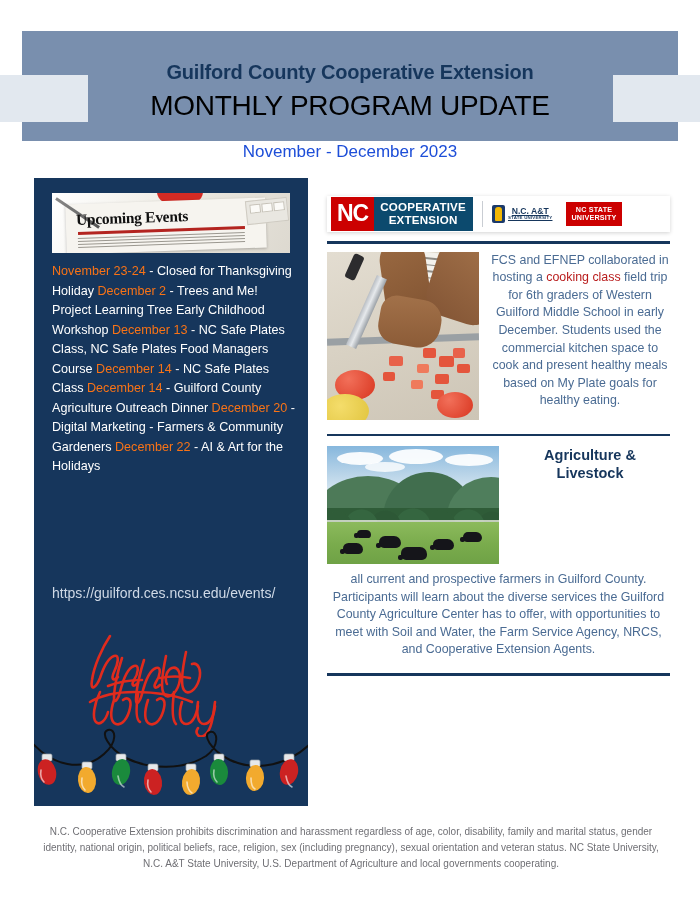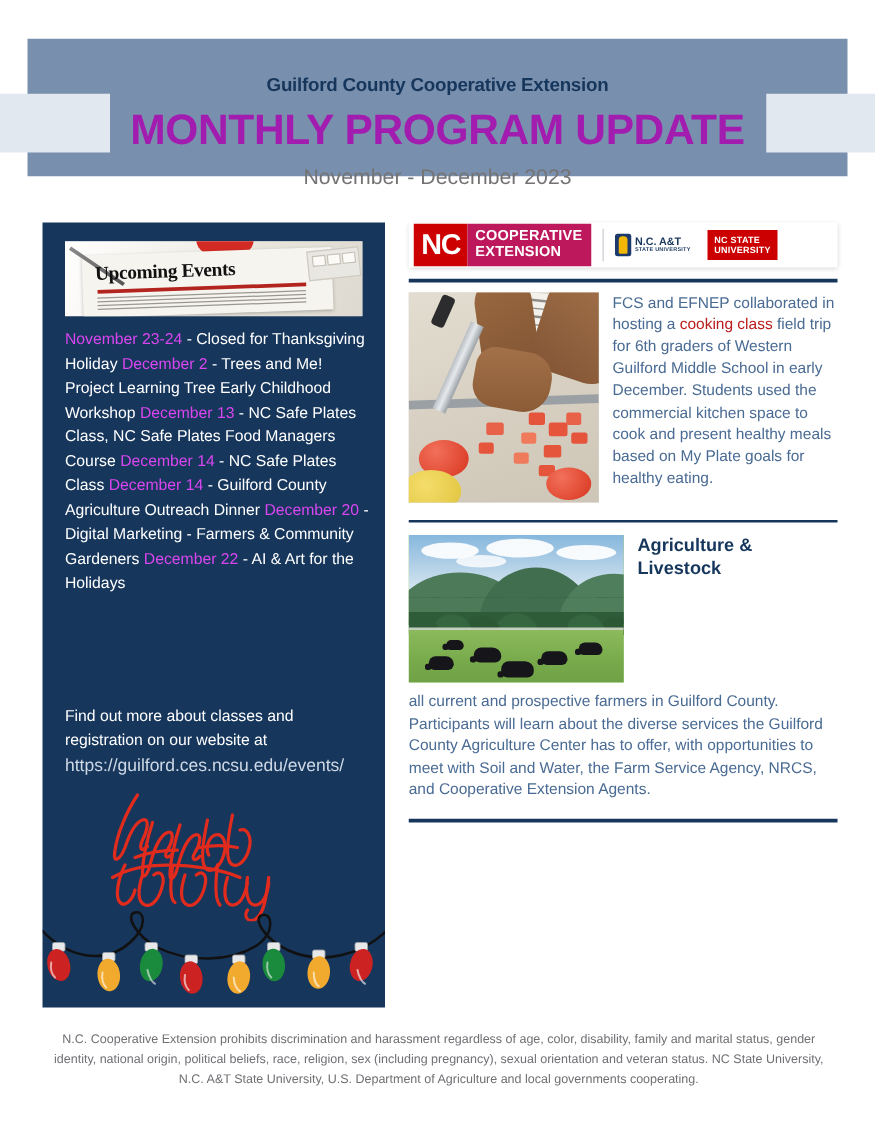--- a/index.html
+++ b/index.html
@@ -45,39 +45,39 @@
   .header-text-wrap {
     position: absolute;
     left: 22px;
     top: 31px;
     width: 656px;
     height: 140px;
     text-align: center;
     z-index: 3;
   }
   .header-org {
-    font-size: 15px;
+    font-size: 20px;
     font-weight: bold;
     color: #16365c;
     letter-spacing: -0.2px;
     margin-top: 30px;
     line-height: 1.1;
   }
   .header-main {
-    font-size: 34px;
-    font-weight: bold;
-    color: #a21caf;
+    font-size: 28px;
+    font-weight: normal;
+    color: #000000;
     letter-spacing: -0.3px;
     line-height: 1.15;
     margin-top: 7px;
   }
   .header-sub {
     font-size: 17px;
-    color: #737373;
-    margin-top: 9px;
+    color: #1d4ed8;
+    margin-top: 21px;
     line-height: 1.1;
   }
 
   
   .sidebar {
     position: absolute;
     left: 34px;
     top: 178px;
     width: 274px;
     height: 628px;
@@ -187,21 +187,21 @@
     top: 84px;
     width: 244px;
     font-size: 12.6px;
     line-height: 1.55;
     color: #ffffff;
   }
   .events-list .ev {
     display: inline;
   }
   .event-date {
-    color: #d946ef;
+    color: #f97316;
   }
   .event-name {
     color: #ffffff;
   }
 
   .find-more {
     position: absolute;
     left: 18px;
     top: 386px;
     width: 244px;
@@ -231,22 +231,23 @@
     bottom: 0;
     width: 274px;
     height: 80px;
   }
   .lights svg { display: block; }
 
   
   .right-col {
     position: absolute;
     left: 327px;
-    top: 178px;
+    top: 196px;
     width: 343px;
+    text-align: center;
   }
 
   .logo-bar {
     position: relative;
     width: 343px;
     height: 36px;
     background: #ffffff;
     box-shadow: 0 1px 4px rgba(0,0,0,0.18);
     display: flex;
     align-items: center;
@@ -256,21 +257,21 @@
     background: #cc0000;
     color: #ffffff;
     font-weight: bold;
     font-size: 23px;
     line-height: 1;
     padding: 5px 6px 6px 6px;
     letter-spacing: -1px;
     margin-left: 4px;
   }
   .logo-coop {
-    background: #be185d;
+    background: #0c4a6e;
     color: #ffffff;
     font-weight: bold;
     font-size: 11.6px;
     line-height: 1.06;
     padding: 4px 7px 5px 6px;
     letter-spacing: 0.2px;
   }
   .logo-coop span { display: block; }
   .logo-divider {
     width: 1px;
@@ -298,20 +299,21 @@
     width: 7px;
     height: 14px;
     background: #f2b705;
     border-radius: 3px 3px 1px 1px;
   }
   .logo-at .at-text {
     font-size: 8.6px;
     font-weight: bold;
     color: #16365c;
     line-height: 1.05;
+    text-decoration: underline;
   }
   .logo-at .at-text small {
     display: block;
     font-size: 4.4px;
     letter-spacing: .2px;
     font-weight: bold;
     color: #16365c;
   }
   .logo-ncsu {
     margin-left: 14px;
@@ -587,21 +589,21 @@
     <span class="ev"><span class="event-date">November 23-24</span><span class="event-name"> - Closed for Thanksgiving Holiday</span> </span>
     <span class="ev"><span class="event-date">December 2</span><span class="event-name"> - Trees and Me! Project Learning Tree Early Childhood Workshop</span> </span>
     <span class="ev"><span class="event-date">December 13</span><span class="event-name"> - NC Safe Plates Class, NC Safe Plates Food Managers Course</span> </span>
     <span class="ev"><span class="event-date">December 14</span><span class="event-name"> - NC Safe Plates Class</span> </span>
     <span class="ev"><span class="event-date">December 14</span><span class="event-name"> - Guilford County Agriculture Outreach Dinner</span> </span>
     <span class="ev"><span class="event-date">December 20</span><span class="event-name"> - Digital Marketing - Farmers &amp; Community Gardeners</span> </span>
     <span class="ev"><span class="event-date">December 22</span><span class="event-name"> - AI &amp; Art for the Holidays</span></span>
   </div>
 
   <div class="find-more">
-    <span>Find out more about classes and registration on our website at</span><br>
+    <br>
     <span class="find-url">https://guilford.ces.ncsu.edu/events/</span>
   </div>
 
   <div class="holidays-art">
     <svg width="240" height="115" viewBox="0 0 240 115" fill="none">
       <g stroke="#e02b1d" stroke-width="2.6" stroke-linecap="round" fill="none">
         <path d="M58 14 C50 26 42 44 40 58 C38 70 44 66 48 56 C52 44 56 36 62 34 C68 32 66 42 62 50 C59 57 61 60 66 55"></path>
         <path d="M70 36 C66 48 62 66 62 76 C62 82 66 78 68 70 C71 58 76 46 82 44 C88 42 86 52 82 58 C79 63 81 66 86 61"></path>
         <path d="M92 38 C88 50 84 68 84 78 C84 84 88 80 90 72 C93 60 98 48 104 46 C110 44 108 54 104 60 C101 65 103 68 108 63"></path>
         <path d="M114 34 C111 48 108 66 112 72 C116 78 124 72 127 62 C130 52 126 44 120 46 C115 48 112 56 115 62"></path>

